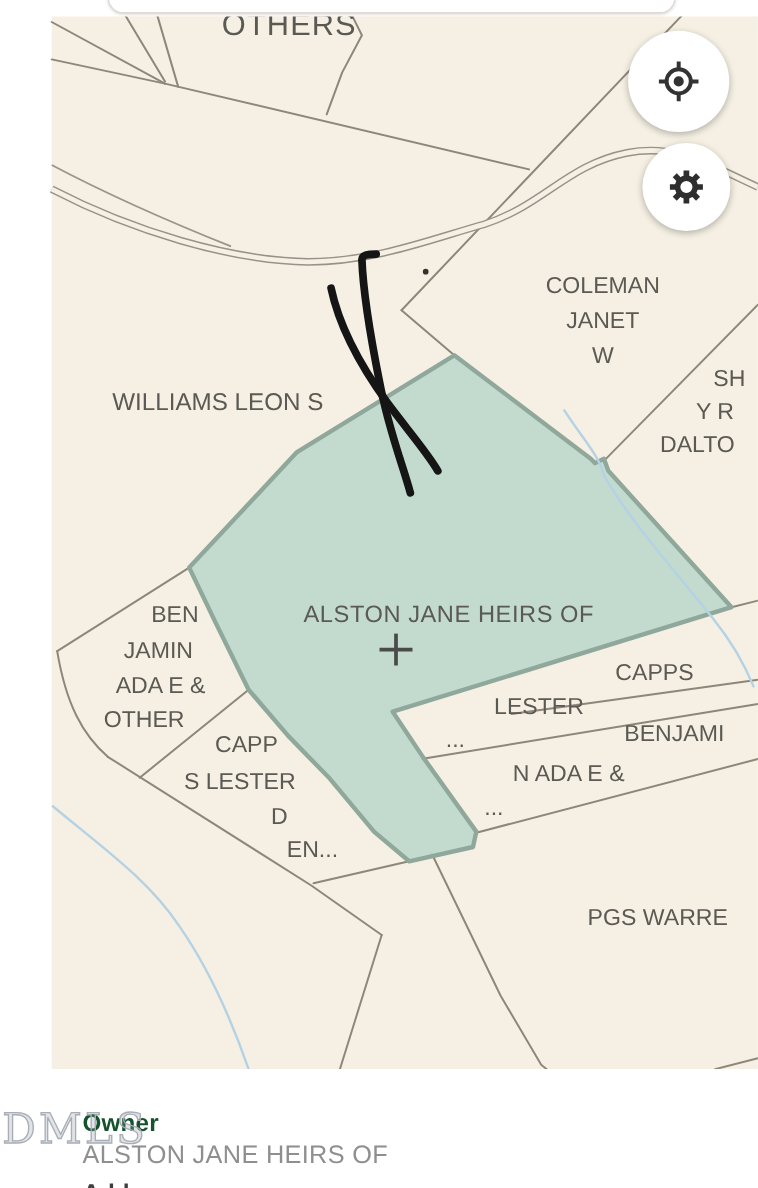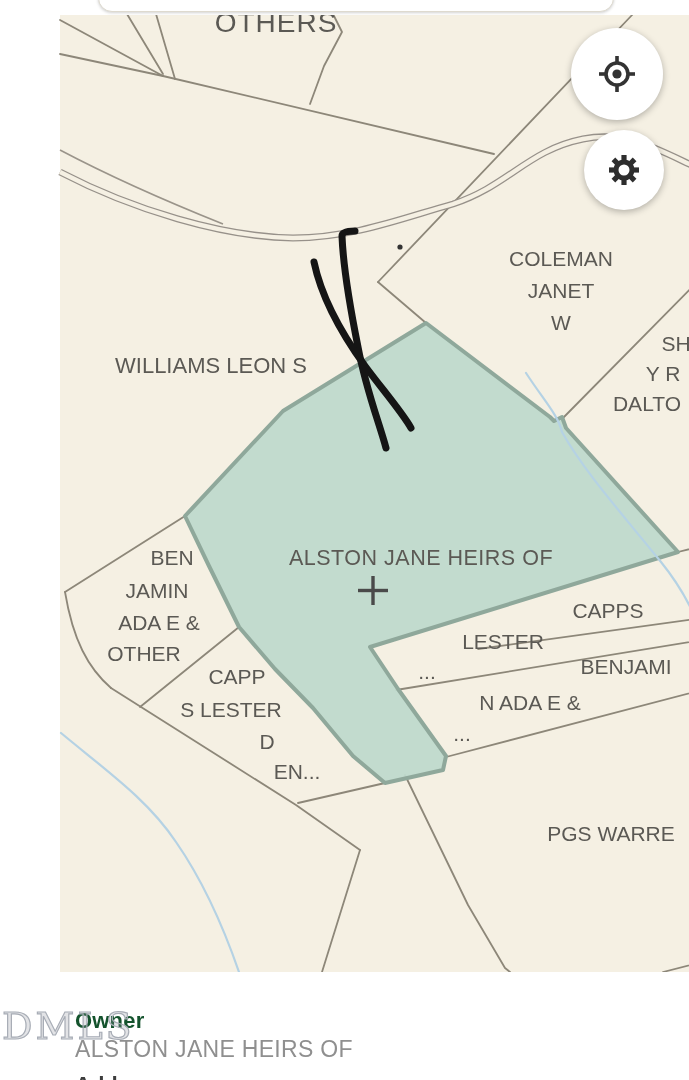--- a/index.html
+++ b/index.html
@@ -1,21 +1,21 @@
 <!DOCTYPE html>
 <html><head>
 <meta charset="utf-8">
 <style>
   html,body{margin:0;padding:0;}
   body{
     width:689px;height:1080px;position:relative;overflow:hidden;
     background:#ffffff;
     font-family:"Liberation Sans", sans-serif;
   }
-  .map-wrap{position:absolute;left:0;top:0;width:617px;height:972px;margin-left:13px;}
+  .map-wrap{position:absolute;left:0;top:0;width:617px;height:972px;}
   .map-wrap svg{display:block;}
   svg text{
     fill:#5b5954;
     font-family:"Liberation Sans", sans-serif;
     user-select:none;
   }
   
   .top-card{
     position:absolute;left:98px;top:-22px;width:514px;height:32px;
     background:#ffffff;border:1px solid #dedacf;border-radius:14px;

